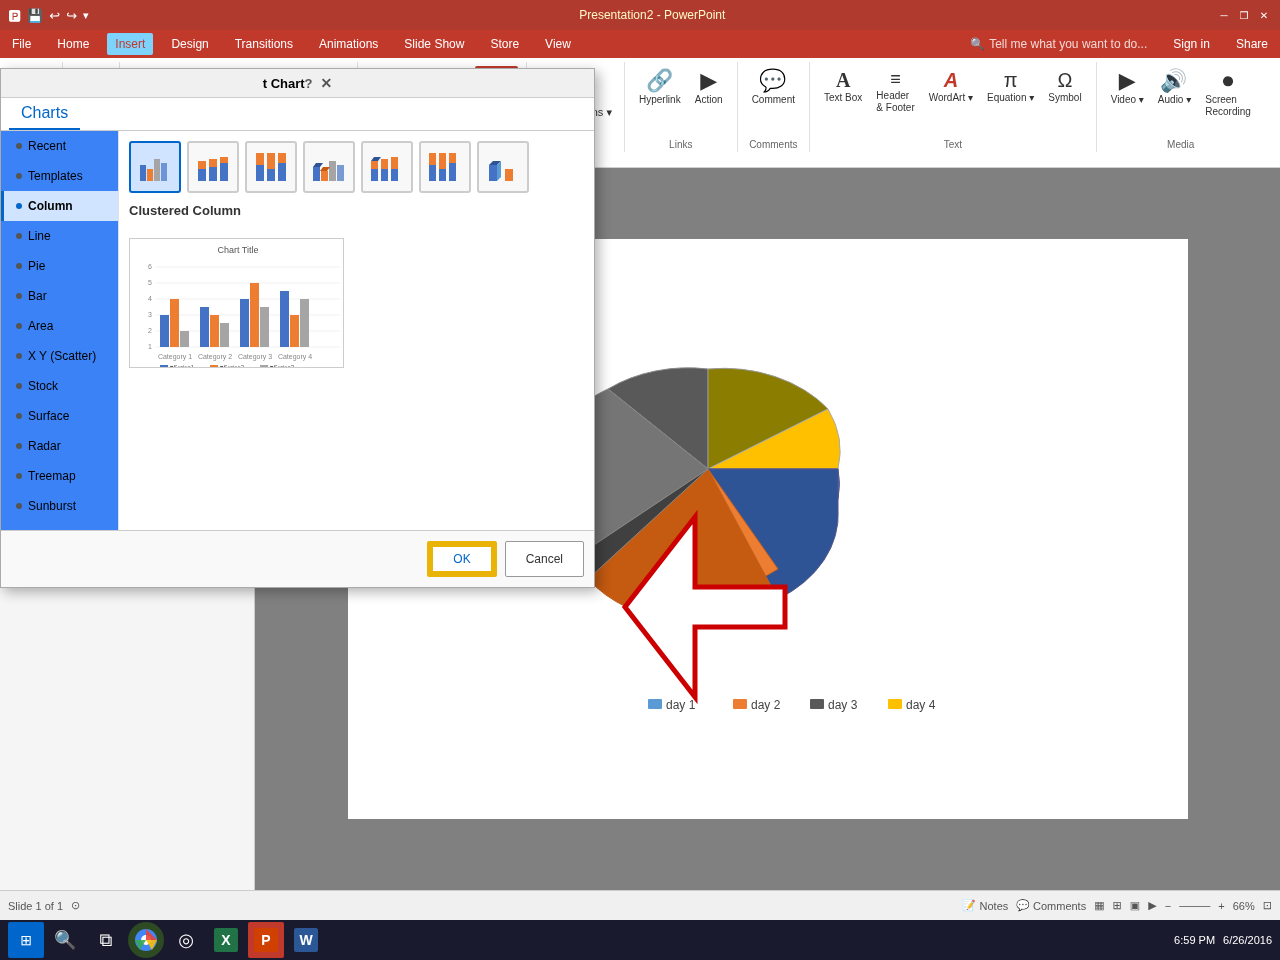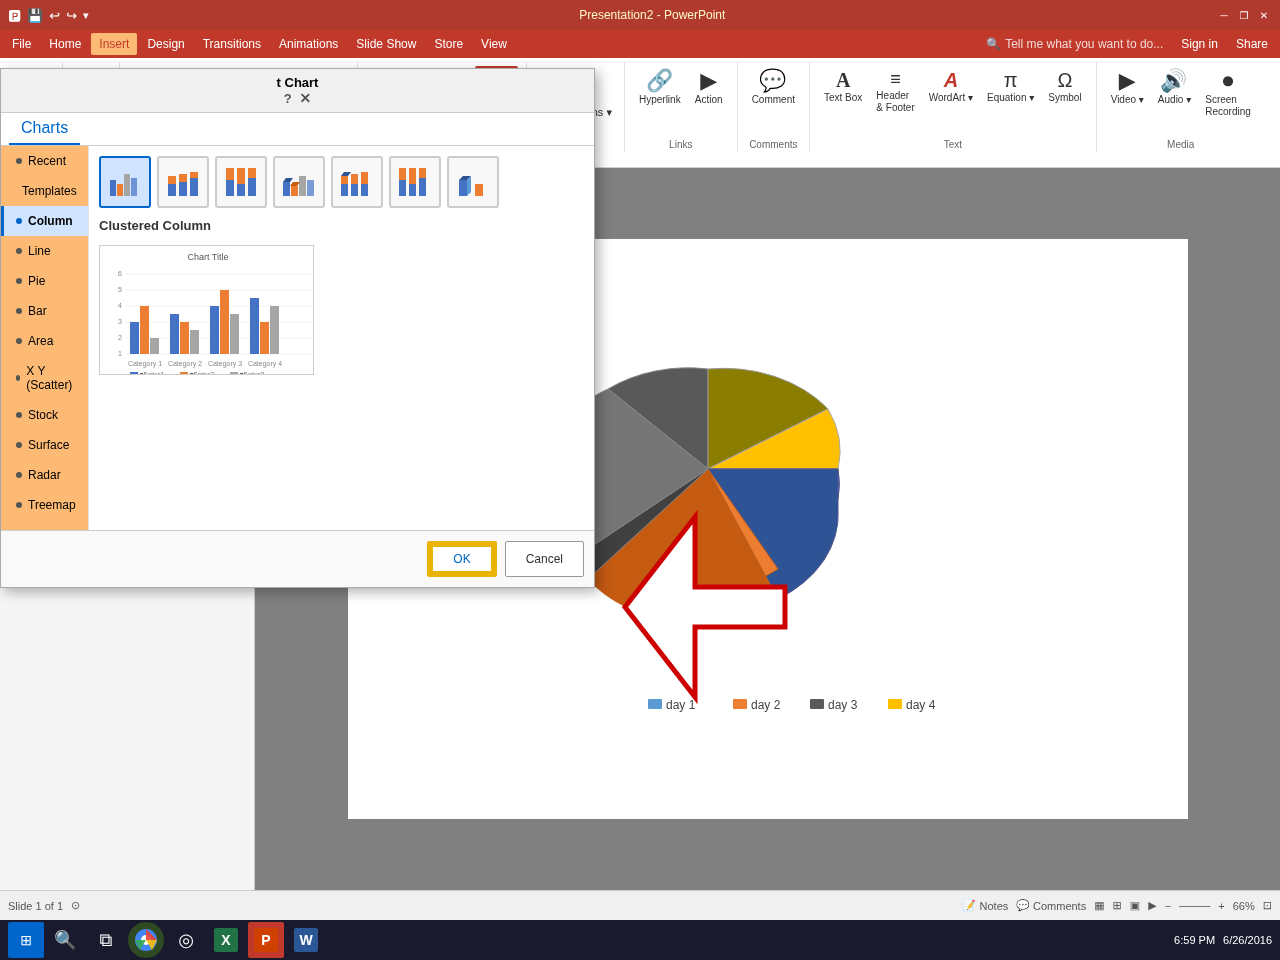--- a/index.html
+++ b/index.html
@@ -21,30 +21,30 @@
     .title-btn { width: 16px; height: 16px; display: flex; align-items: center; justify-content: center; font-size: 10px; color: white; cursor: pointer; }
 
     
     .menu-bar {
       height: 28px;
       background: #c0392b;
       display: flex;
       align-items: center;
       padding: 0 4px;
       color: white;
-      gap: 2px;
+      gap: 10px;
     }
     .menu-item {
       padding: 4px 8px;
       cursor: pointer;
       border-radius: 2px;
       font-size: 12px;
       color: white;
     }
-    .menu-item.active { background: #fdba74; color: #c0392b; }
+    .menu-item.active { background: #7dd3fc; color: #c0392b; }
 
     
     .ribbon {
       background: #fff;
       border-bottom: 1px solid #d0d0d0;
       padding: 4px 0 0 0;
       min-height: 110px;
     }
     .ribbon-groups {
       display: flex;
@@ -204,21 +204,20 @@
     }
     .dialog-title-bar {
       background: #f0f0f0;
       border-bottom: 1px solid #ccc;
       padding: 6px 10px;
       display: flex;
       align-items: center;
       justify-content: center;
       font-size: 13px;
       font-weight: 600;
-      flex-direction: column;
     }
     .dialog-title-right { display: flex; align-items: center; gap: 8px; }
     .dialog-close-btn { cursor: pointer; font-size: 14px; color: #555; }
     .dialog-tabs {
       border-bottom: 1px solid #ccc;
       padding: 0 8px;
       display: flex;
     }
     .dialog-tab {
       padding: 6px 12px;
@@ -226,24 +225,24 @@
       cursor: pointer;
       border-bottom: 2px solid transparent;
     }
     .dialog-tab.active { border-bottom: 2px solid #0066cc; color: #0066cc; }
     .dialog-body {
       display: flex;
       flex: 1;
       overflow: hidden;
     }
     .chart-type-list {
-      width: 88px;
+      width: 118px;
       border-right: 1px solid #e0e0e0;
       overflow-y: auto;
-      background: #fdba74;
+      background: #3b82f6;
     }
     .chart-type-item {
       padding: 8px 12px;
       font-size: 12px;
       cursor: pointer;
       display: flex;
       align-items: center;
       gap: 6px;
       border-left: 3px solid transparent;
     }
@@ -274,21 +273,21 @@
       cursor: pointer;
       display: flex;
       align-items: center;
       justify-content: center;
       font-size: 22px;
     }
     .chart-variant-btn.active { border-color: #0066cc; background: #d0e4ff; }
     .chart-variant-label {
       font-size: 13px;
       font-weight: 600;
-      margin-bottom: 8px;
+      margin-bottom: 16px;
       color: #333;
     }
     .chart-preview-box {
       border: 1px solid #ccc;
       width: 215px;
       height: 130px;
       margin-top: 4px;
       background: white;
       position: relative;
       overflow: hidden;

